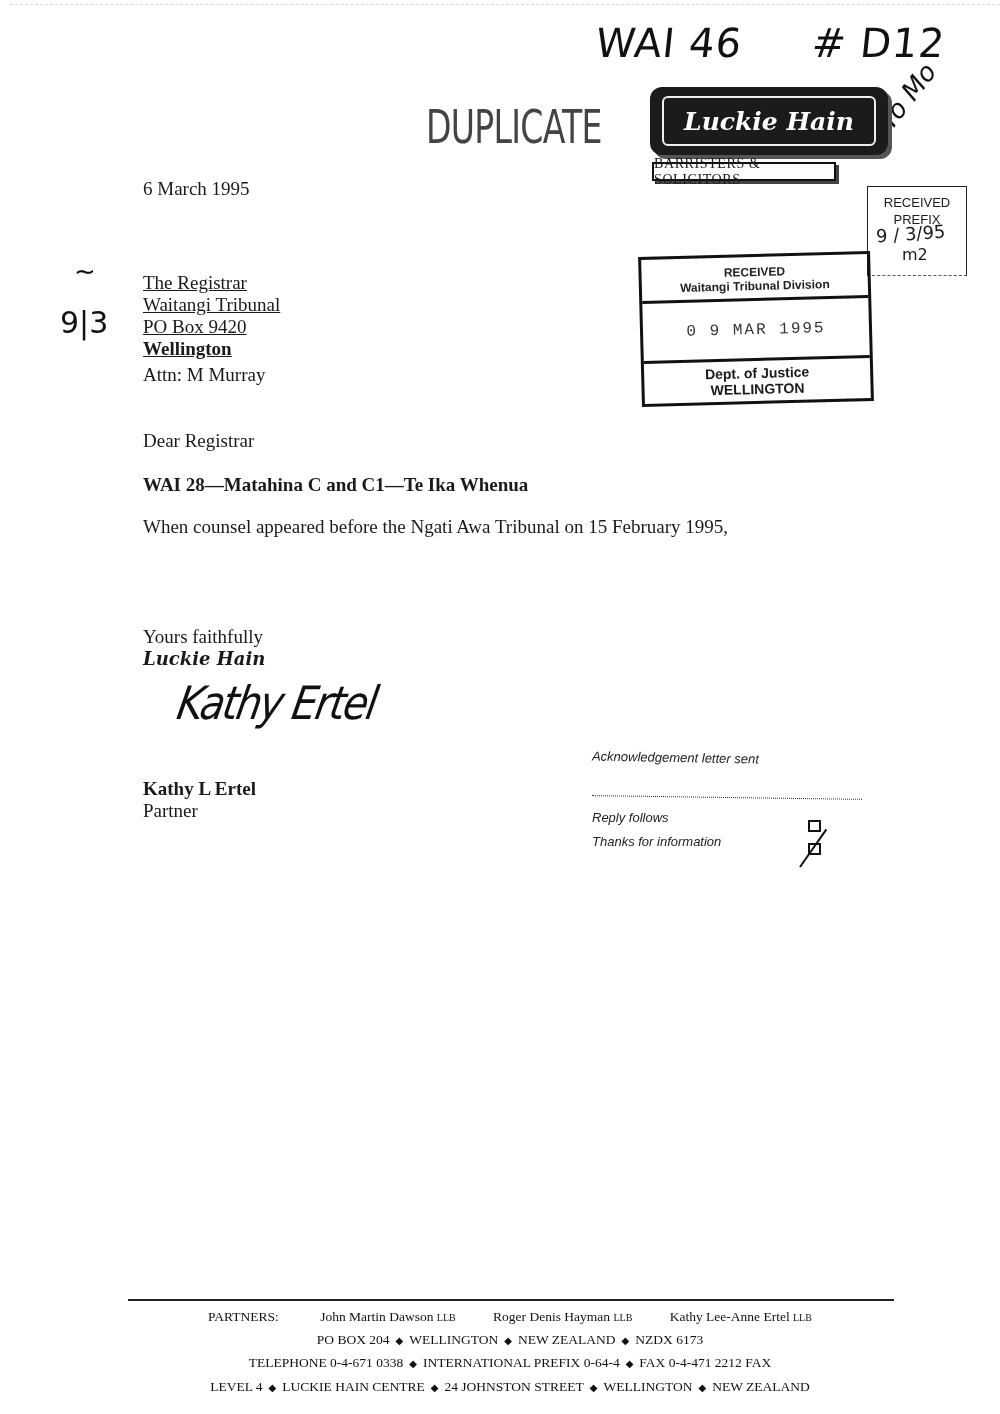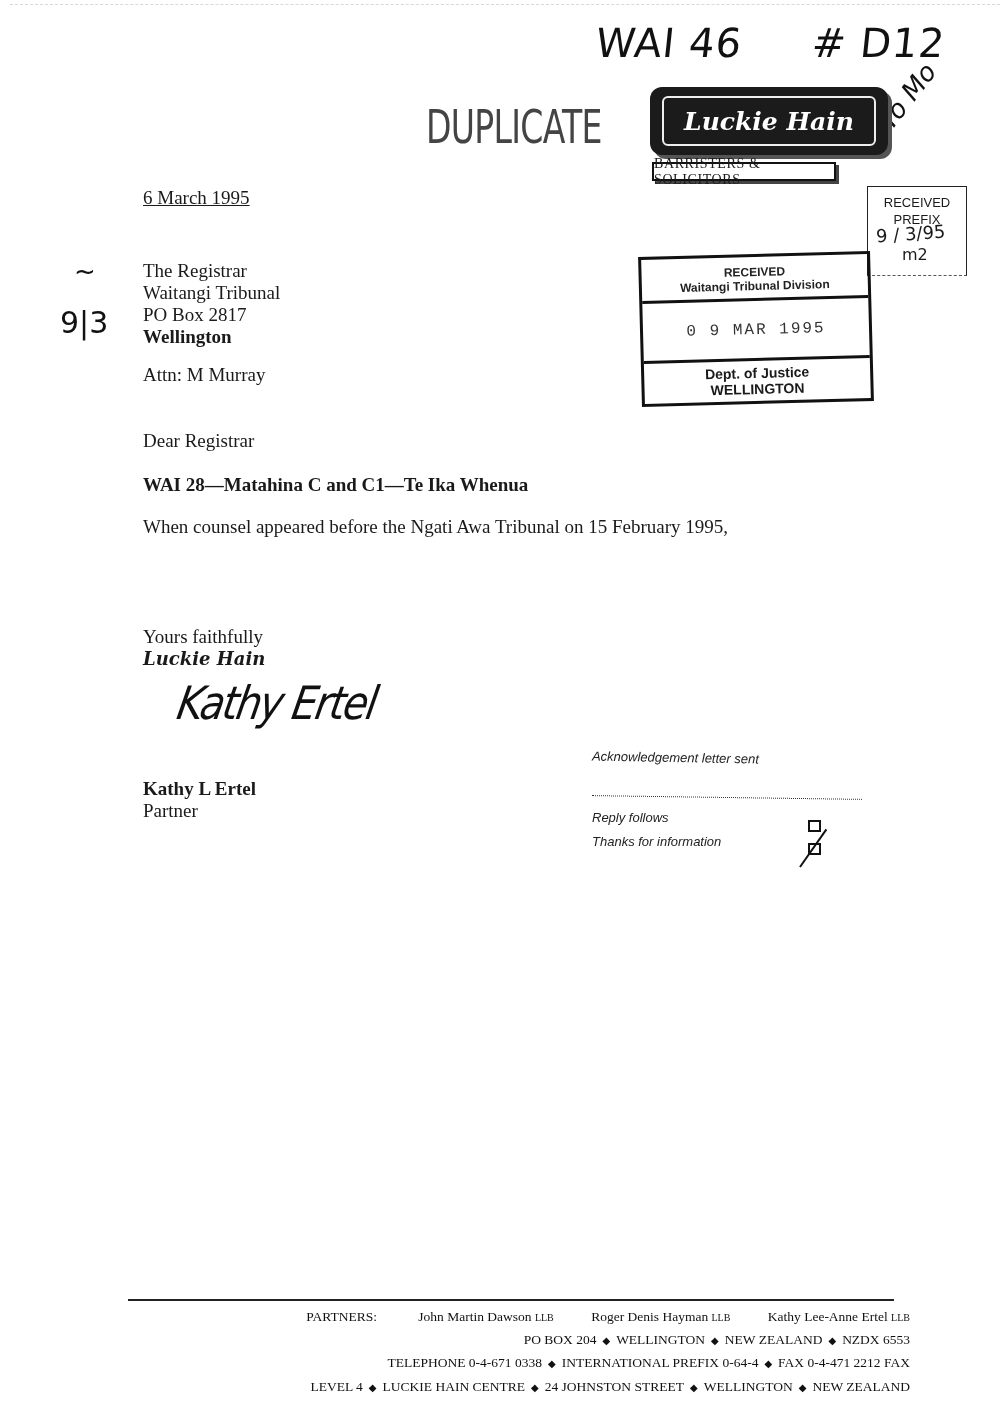--- a/index.html
+++ b/index.html
@@ -27,22 +27,22 @@
     .stamp-cladmin .l1 { margin-top: 8px; }
     .stamp-cladmin .hwd { font-family: "DejaVu Sans", sans-serif; font-size: 18px; position: absolute; left: 8px; top: 36px; transform: rotate(-4deg); }
     .stamp-cladmin .hwi { font-family: "DejaVu Sans", sans-serif; font-size: 16px; position: absolute; left: 34px; top: 58px; }
 
     .stamp-tribunal { position: absolute; left: 640px; top: 254px; width: 232px; height: 150px; border: 3px solid #111; transform: rotate(-1.5deg); font-family: "Liberation Sans", sans-serif; }
     .stamp-tribunal .top { height: 44px; border-bottom: 3px solid #111; text-align: center; font-weight: bold; font-size: 12px; line-height: 14px; padding-top: 8px; color: #222; }
     .stamp-tribunal .mid { height: 60px; border-bottom: 3px solid #111; display: flex; align-items: center; justify-content: center; font-size: 16px; letter-spacing: 2px; color: #333; font-family: "Liberation Mono", monospace; }
     .stamp-tribunal .bot { text-align: center; font-weight: bold; font-size: 14px; line-height: 16px; padding-top: 4px; }
 
     .letter { position: absolute; left: 143px; font-size: 19px; line-height: 22px; }
-    .date { top: 187px; text-decoration: underline; }
-    .addr { top: 260px; }
+    .date { top: 178px; }
+    .addr { top: 272px; text-decoration: underline; }
     .attn { top: 364px; }
     .salutation { top: 430px; }
     .subject { top: 474px; font-weight: bold; }
     .body-text { top: 516px; width: 720px; }
     .closing { top: 626px; }
     .closing .firm { font-weight: bold; font-style: italic; font-family: "DejaVu Serif", serif; font-size: 18px; display: block; }
     .signature { position: absolute; left: 178px; top: 680px; font-family: "DejaVu Sans", sans-serif; font-size: 40px; font-style: italic; transform: skewX(-10deg) scaleY(1.15); color: #111; letter-spacing: -2px; }
     .signer { top: 778px; }
     .signer .name { font-weight: bold; display: block; }
     .bold { font-weight: bold; }
@@ -51,21 +51,21 @@
     .ack-sent { top: 750px; transform: rotate(1deg); }
     .ack-line { position: absolute; left: 592px; top: 797px; width: 270px; border-top: 1.5px dotted #333; transform: rotate(0.8deg); }
     .ack-reply { top: 810px; }
     .ack-thanks { top: 834px; }
     .cb { position: absolute; width: 13px; height: 12px; border: 2px solid #111; background: #fff; }
     .cb-reply { left: 808px; top: 820px; }
     .cb-thanks { left: 808px; top: 843px; }
     .tick-mark { position: absolute; left: 800px; top: 826px; width: 46px; height: 2px; background: #111; transform: rotate(-55deg); transform-origin: left center; top: 866px; }
 
     .footer-rule { position: absolute; left: 128px; top: 1299px; width: 766px; border-top: 2px solid #222; }
-    .footer { position: absolute; left: 110px; width: 800px; text-align: right; font-size: 13.5px; font-family: "Liberation Serif", serif; color: #111; }
+    .footer { position: absolute; left: 110px; width: 800px; text-align: center; font-size: 13.5px; font-family: "Liberation Serif", serif; color: #111; }
     .f1 { top: 1309px; }
     .f1 .lbl { margin-right: 38px; }
     .f1 .p { margin-right: 34px; }
     .f1 .q { font-size: 10px; }
     .f2 { top: 1332px; }
     .f3 { top: 1355px; }
     .f4 { top: 1379px; }
     .dot { font-size: 10px; margin: 0 6px; }
   </style>
 </head>
@@ -106,21 +106,21 @@
     <div>Dept. of Justice</div>
     <div>WELLINGTON</div>
   </div>
 </div>
 
 <div class="letter date">6 March 1995</div>
 
 <div class="letter addr">
   <div>The Registrar</div>
   <div>Waitangi Tribunal</div>
-  <div>PO Box 2817</div>
+  <div>PO Box 9420</div>
   <div class="bold">Wellington</div>
 </div>
 
 <div class="letter attn">Attn:  M Murray</div>
 <div class="letter salutation">Dear Registrar</div>
 <div class="letter subject">WAI 28—Matahina C and C1—Te Ika Whenua</div>
 
 <div class="letter body-text">
   <div>When counsel appeared before the Ngati Awa Tribunal on 15 February 1995,</div>
 </div>
@@ -148,21 +148,21 @@
 <div class="footer-rule"></div>
 
 <div class="footer f1">
   <span class="lbl">PARTNERS:</span>
   <span class="p"><span>John Martin Dawson</span> <span class="q">LLB</span></span>
   <span class="p"><span>Roger Denis Hayman</span> <span class="q">LLB</span></span>
   <span><span>Kathy Lee-Anne Ertel</span> <span class="q">LLB</span></span>
 </div>
 
 <div class="footer f2">
-  <span>PO BOX 204</span><span class="dot">◆</span><span>WELLINGTON</span><span class="dot">◆</span><span>NEW ZEALAND</span><span class="dot">◆</span><span>NZDX 6553</span>
+  <span>PO BOX 204</span><span class="dot">◆</span><span>WELLINGTON</span><span class="dot">◆</span><span>NEW ZEALAND</span><span class="dot">◆</span><span>NZDX 6173</span>
 </div>
 
 <div class="footer f3">
   <span>TELEPHONE 0-4-671 0338</span><span class="dot">◆</span><span>INTERNATIONAL PREFIX 0-64-4</span><span class="dot">◆</span><span>FAX 0-4-471 2212 FAX</span>
 </div>
 
 <div class="footer f4">
   <span>LEVEL 4</span><span class="dot">◆</span><span>LUCKIE HAIN CENTRE</span><span class="dot">◆</span><span>24 JOHNSTON STREET</span><span class="dot">◆</span><span>WELLINGTON</span><span class="dot">◆</span><span>NEW ZEALAND</span>
 </div>
 

